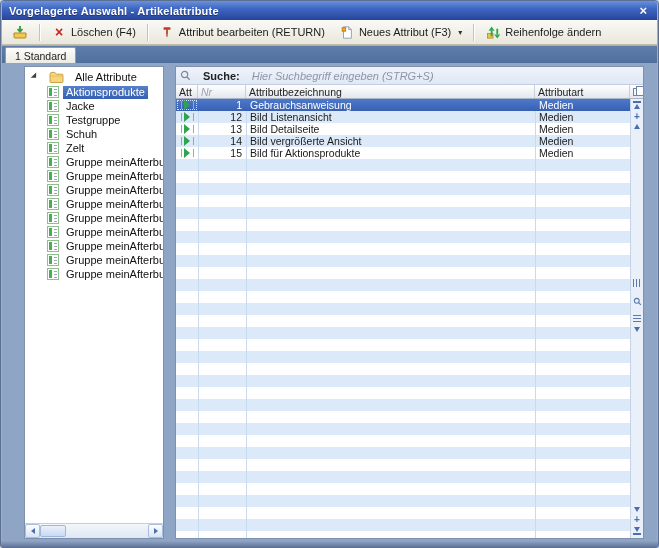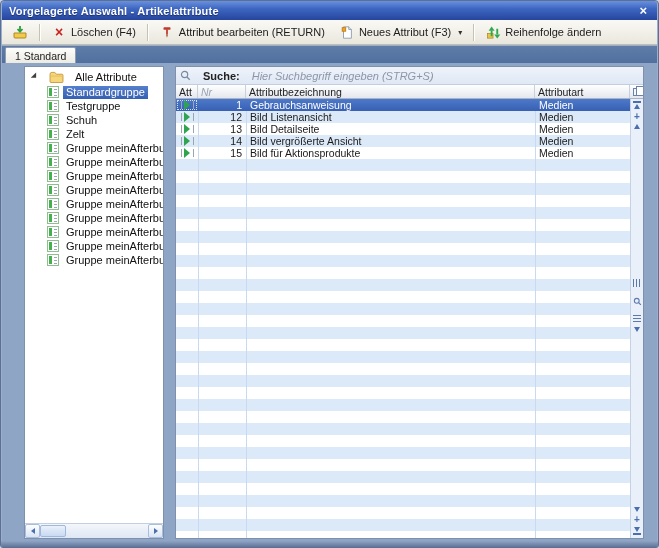--- a/index.html
+++ b/index.html
@@ -182,21 +182,25 @@
             <svg width="15" height="12" viewBox="0 0 16 13">
               <path d="M1 3.5 q0 -2 2 -2 h3.2 l1.6 2 h6.2 q1 0 1 1 v7 q0 1 -1 1 H2 q-1 0 -1 -1 z" fill="#F6D67A" stroke="#C69A3C"></path>
               <path d="M1 5.5 h14" stroke="#E7BD55" stroke-width="1"></path>
             </svg>
           </span>
           <span>Alle Attribute</span>
         </div>
 
         <div class="tree-item sel">
           <span class="ag-ico"></span>
-          <span class="lbl">Standardgruppe</span>
+          <span class="lbl">Aktionsprodukte</span>
+        </div>
+        <div class="tree-item">
+          <span class="ag-ico"></span>
+          <span class="lbl">Jacke</span>
         </div>
         <div class="tree-item">
           <span class="ag-ico"></span>
           <span class="lbl">Testgruppe</span>
         </div>
         <div class="tree-item">
           <span class="ag-ico"></span>
           <span class="lbl">Schuh</span>
         </div>
         <div class="tree-item">

